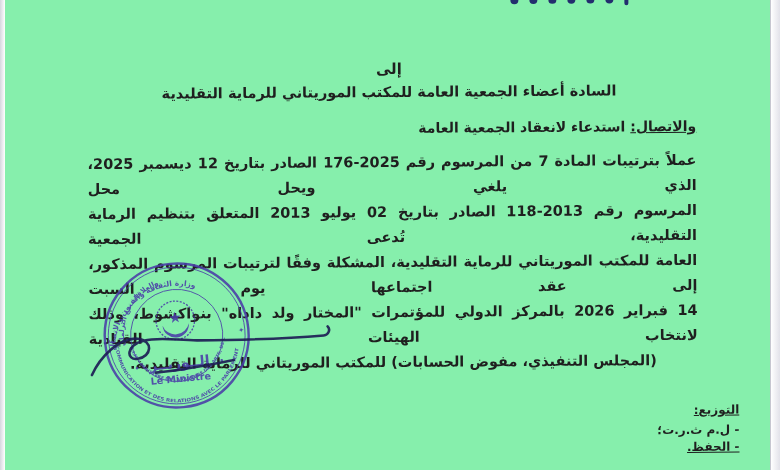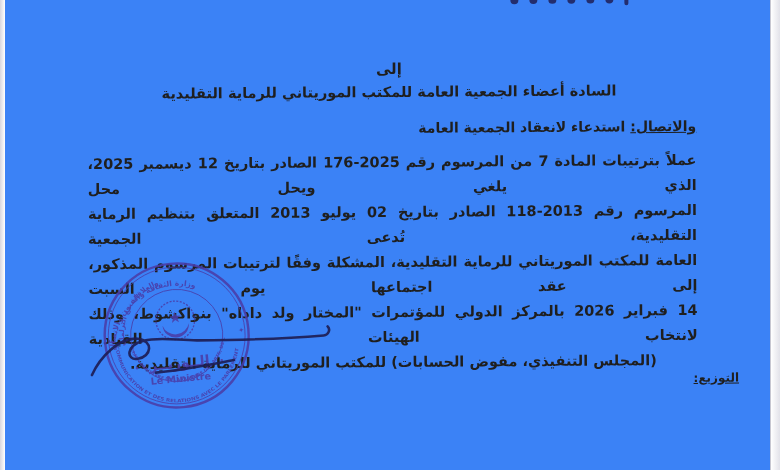--- a/index.html
+++ b/index.html
@@ -1,17 +1,17 @@
 <!DOCTYPE html>
 <html lang="ar"><head>
 <meta charset="utf-8">
 <style>
   html,body{margin:0;padding:0;}
   body{width:780px;height:470px;overflow:hidden;background:#f2f2f5;font-family:"DejaVu Sans",sans-serif;}
-  .photo{position:relative;width:780px;height:470px;background:#3b82f6;overflow:hidden;}
+  .photo{position:relative;width:780px;height:470px;background:#86efac;overflow:hidden;}
   .edge-left{position:absolute;left:0;top:0;bottom:0;width:5px;
     background:linear-gradient(to right,#d6d6de,#ffffff);z-index:5;}
   .edge-right{position:absolute;right:0;top:0;bottom:0;width:9px;
     background:linear-gradient(to right,#ffffff,#e2e2e9);border-left:1px solid #c6c6d0;z-index:5;}
   .page{position:absolute;inset:0;transform:rotate(-0.4deg);color:#1f1f1f;}
 
   
   .cutoff{position:absolute;top:-4px;left:512px;width:160px;height:13px;display:flex;align-items:flex-start;gap:11px;}
   .cutoff .d{width:8px;height:8px;border-radius:50%;background:#232d6e;margin-top:1px;}
   .cutoff .bar{width:4px;height:12px;background:#232d6e;border-radius:0 0 2px 2px;margin-top:-1px;}
@@ -24,21 +24,21 @@
 
   .body-block{position:absolute;top:150px;right:83px;left:88px;direction:rtl;
     font-size:14.5px;font-weight:bold;line-height:25px;}
   .body-block .jline{text-align:justify;text-align-last:justify;}
   .body-block .cline{text-align:center;}
 
   .stamp{position:absolute;left:100px;top:258px;width:152px;height:152px;
     transform:rotate(-5deg);opacity:0.88;z-index:2;}
   .signature{position:absolute;left:85px;top:315px;width:265px;height:72px;z-index:3;}
 
-  .dist{position:absolute;top:372px;right:42px;direction:rtl;text-align:right;
+  .dist{position:absolute;top:404px;right:42px;direction:rtl;text-align:right;
     font-size:12px;font-weight:bold;line-height:17.5px;}
   .dist .title{text-decoration:underline;margin-bottom:2px;}
   .dist .u{text-decoration:underline;}
 </style>
 </head>
 <body>
 
 <div class="photo">
   <div class="edge-left"></div>
   <div class="edge-right"></div>
@@ -110,16 +110,18 @@
 
     <svg class="signature" viewBox="0 0 265 72" xmlns="http://www.w3.org/2000/svg">
       <g stroke="#1e1e55" stroke-width="2.6" fill="none" stroke-linecap="round" opacity="0.92">
         <path d="M 6,58 C 14,40 34,20 52,22 C 68,24 66,40 52,42 C 40,44 40,28 58,24 C 74,20 92,24 112,24 C 150,24 200,23 238,20 C 243,19.5 245,14 242,11"></path>
         <path d="M 70,56 C 95,54 120,49 148,44"></path>
       </g>
     </svg>
 
     <div class="dist">
       <div class="title">التوزيع:</div>
+      <div>- ل.م ث.ر.ت؛</div>
+      <div class="u">- الحفظ.</div>
     </div>
 
   </div>
 </div>
 
 </body></html>

